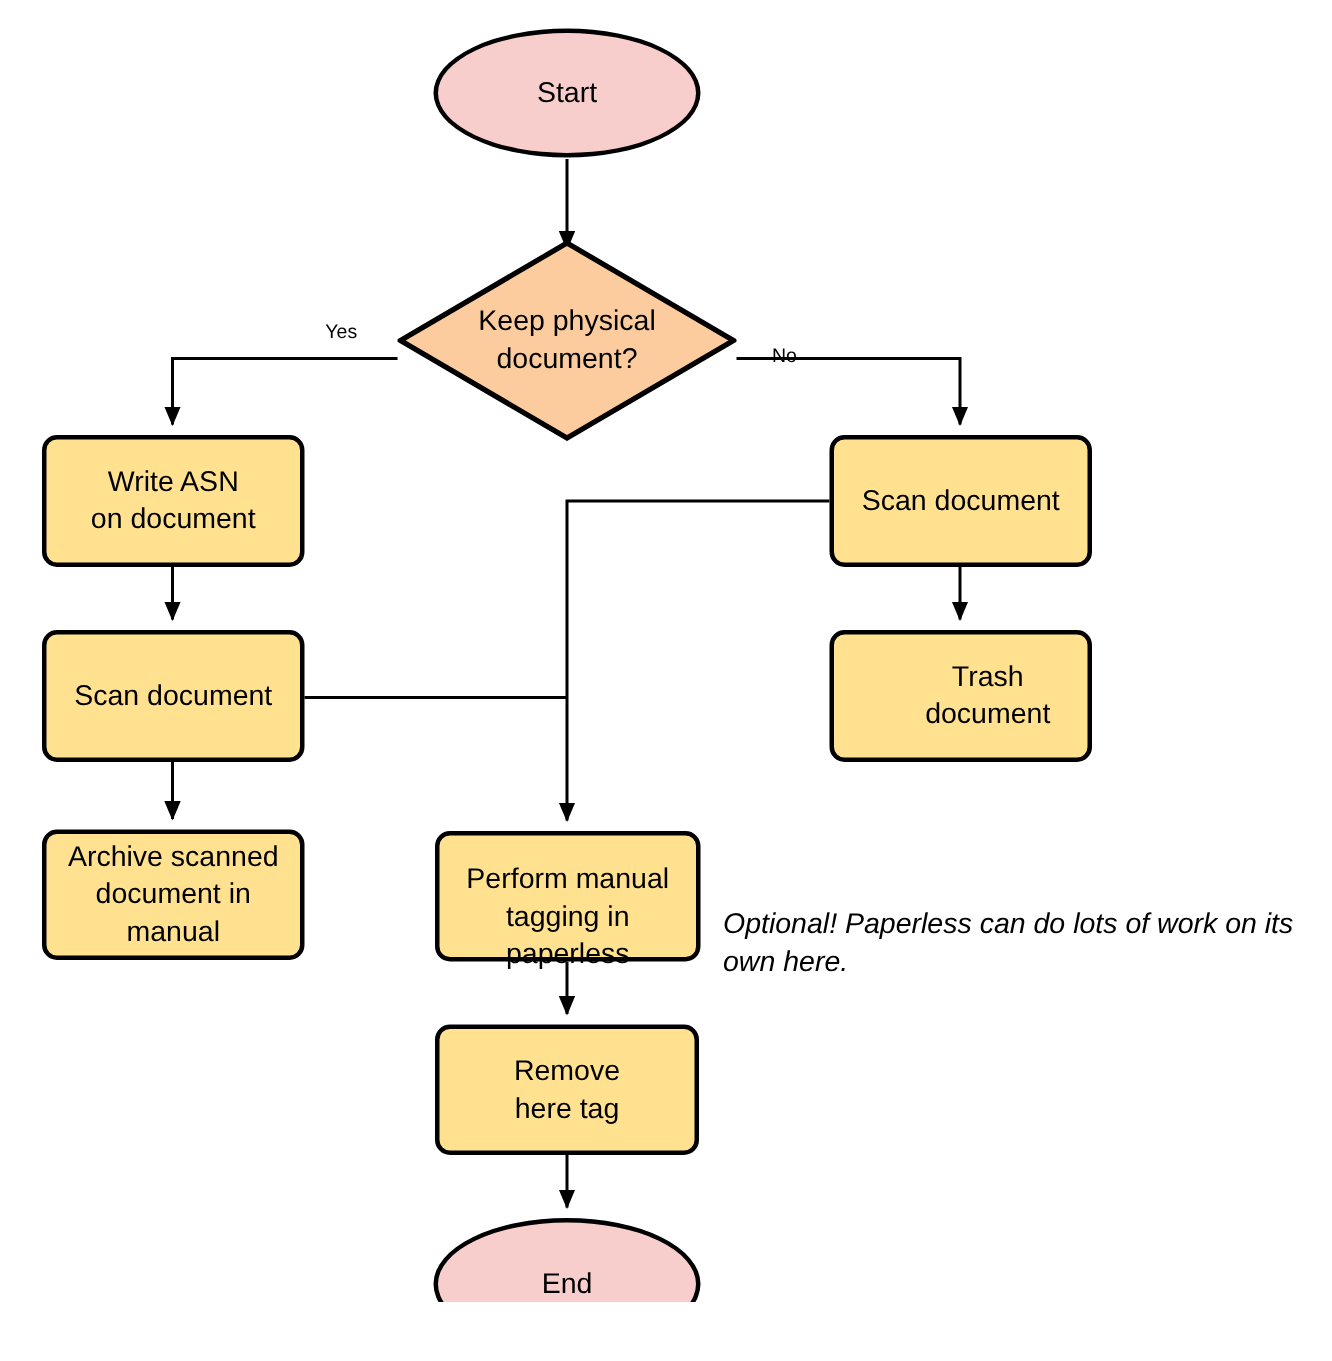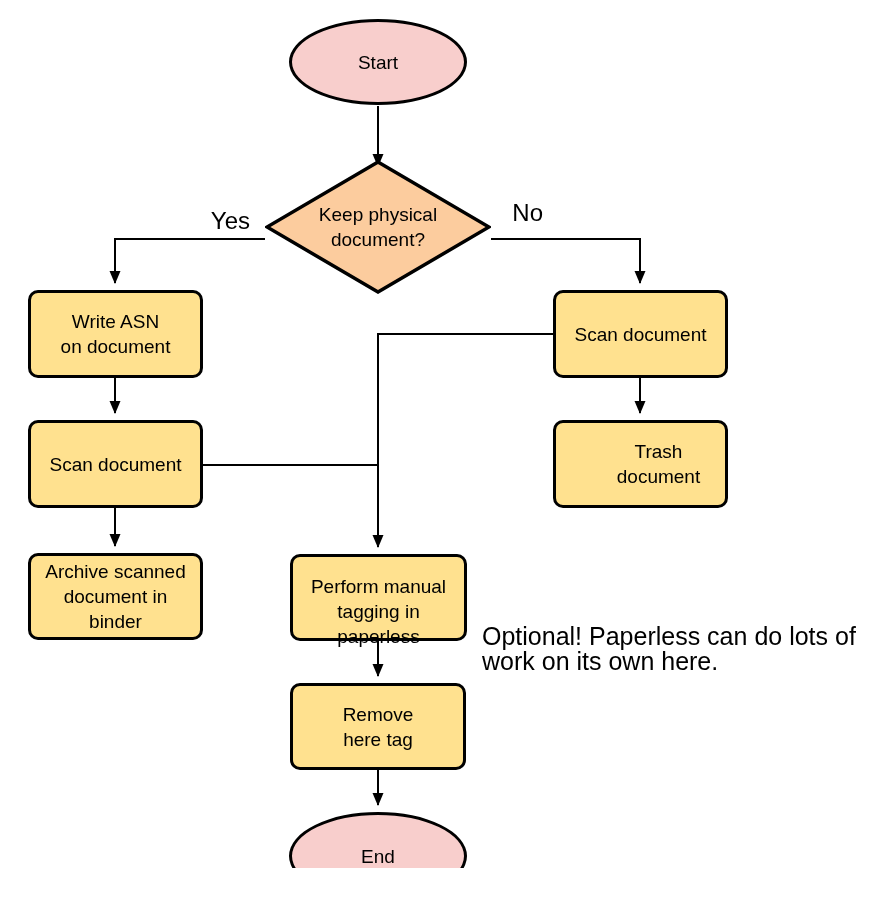--- a/index.html
+++ b/index.html
@@ -54,29 +54,30 @@
   #node-remove    {left:290px;top:683px;width:176px;height:87px;}
   #node-end       {left:289px;top:812px;width:178px;height:88px;}
   
   .w-decision{max-width:170px;}
   .w-write   {max-width:112px;}
   .w-archive {max-width:150px;}
   .w-perform {max-width:150px;margin-top:28px;}
   .w-remove  {max-width:100px;}
   .edge-label{
     position:absolute;
-    font-size:24px;line-height:18px;
-    text-align:right;
+    font-size:13px;line-height:18px;
+    text-align:center;
   }
   #label-yes{left:205px;top:212px;width:45px;}
-  #label-no {left:503px;top:204px;width:40px;}
+  #label-no {left:503px;top:228px;width:40px;}
   #annotation{
     position:absolute;
-    left:482px;top:624px;width:402px;
-    font-size:25px;line-height:25px;
+    left:482px;top:604px;width:402px;
+    font-size:19px;line-height:25px;
+    font-style:italic;
   }
   #bottom-edge{
     position:absolute;left:0;top:903px;width:888px;height:2px;
     background:#edeae7;
   }
 </style>
 </head>
 <body>
 
 <div id="canvas">
@@ -112,21 +113,21 @@
 
   <div class="node process" id="node-write-asn">
     <span class="label w-write">Write ASN on document</span>
   </div>
 
   <div class="node process" id="node-scan-left">
     <span class="label">Scan document</span>
   </div>
 
   <div class="node process" id="node-archive">
-    <span class="label w-archive">Archive scanned document in binder</span>
+    <span class="label w-archive">Archive scanned document in manual</span>
   </div>
 
   <div class="node process" id="node-scan-right">
     <span class="label">Scan document</span>
   </div>
 
   <div class="node process" id="node-trash">
     <span class="label">Trash document</span>
   </div>
 

